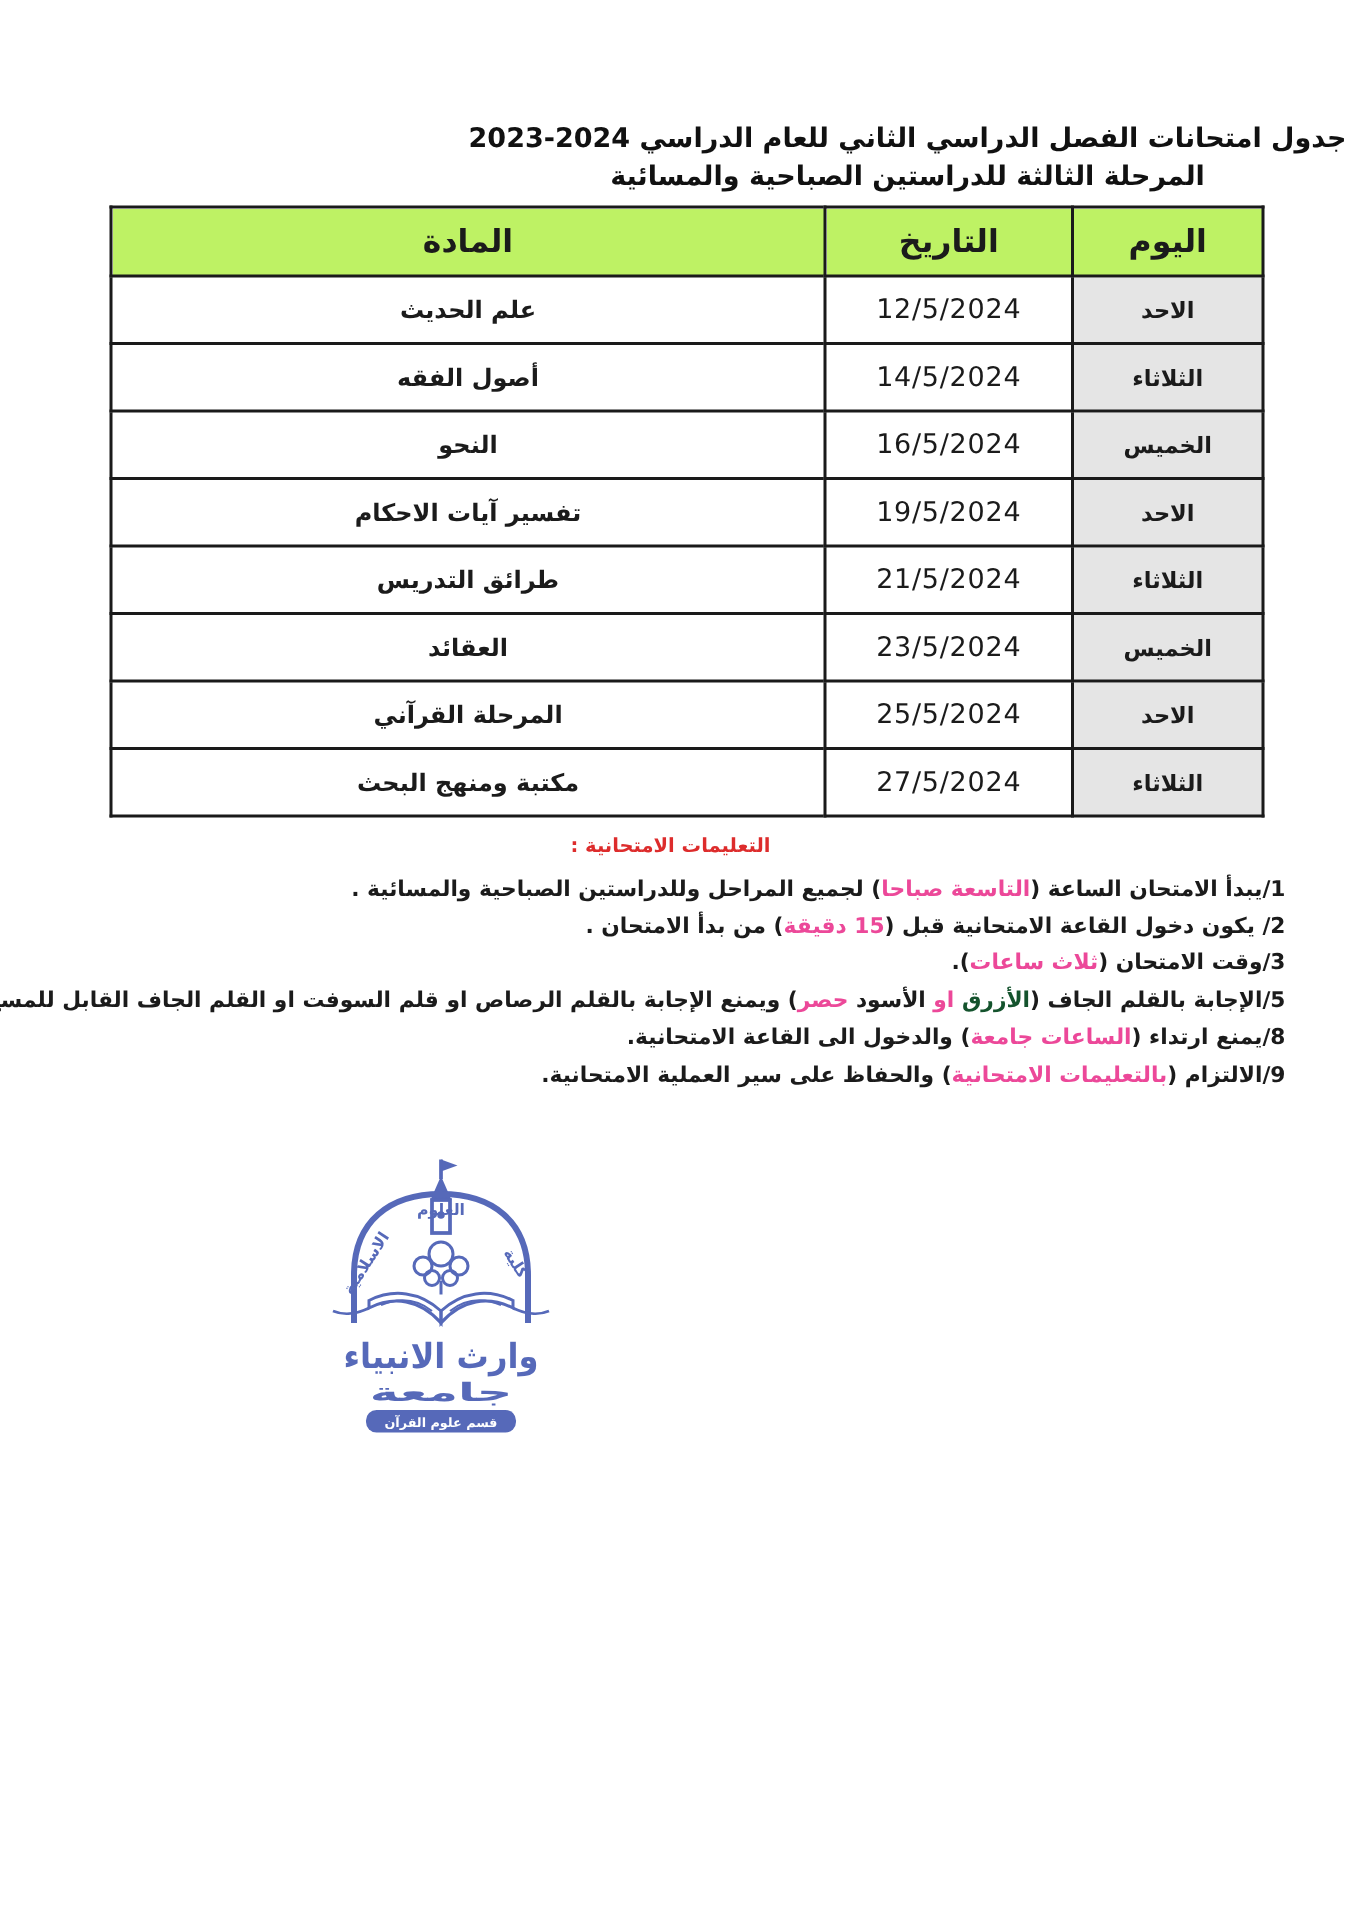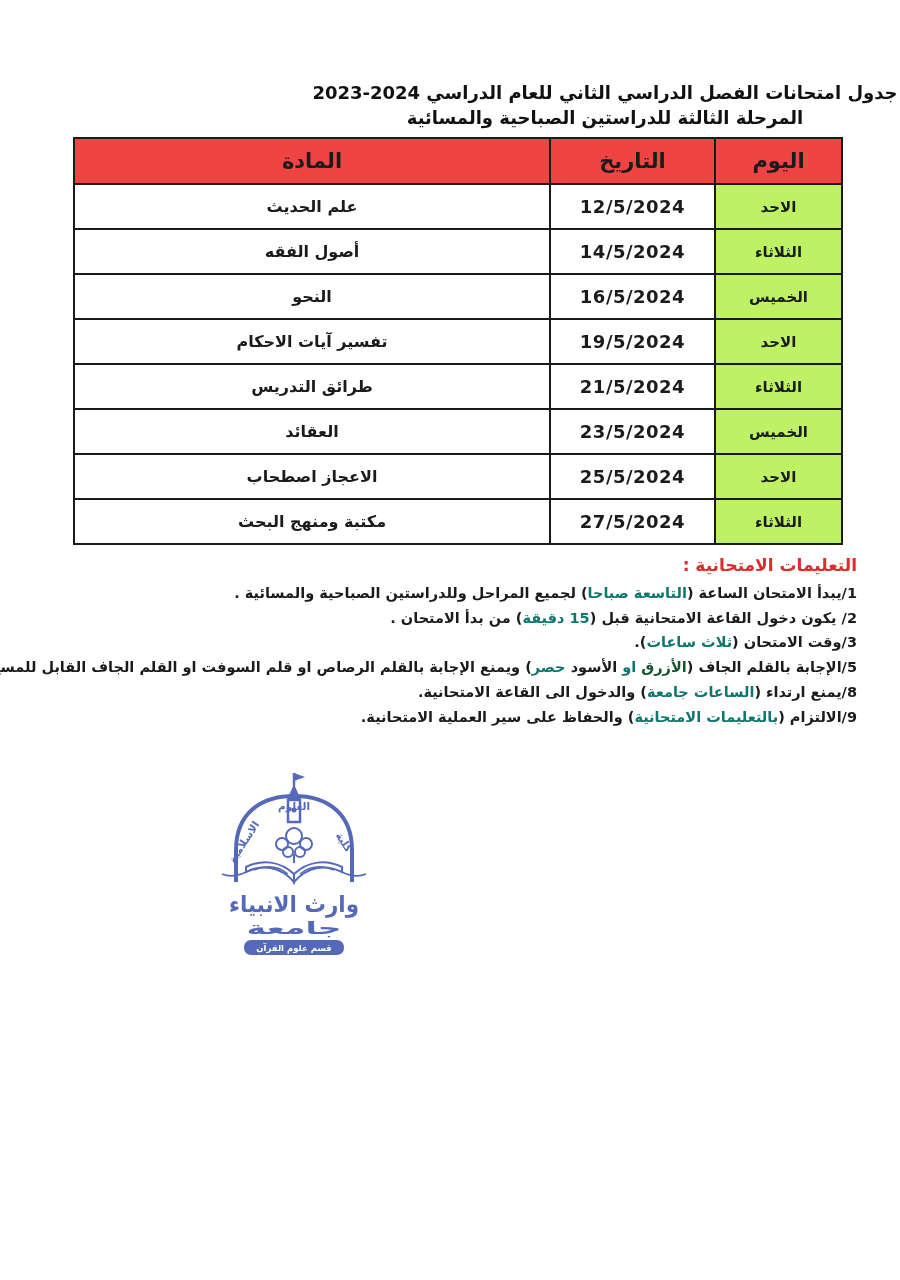--- a/index.html
+++ b/index.html
@@ -18,40 +18,40 @@
 
   
   .sched{
     position:absolute;top:137px;right:57px;
     border-collapse:collapse;table-layout:fixed;
   }
   .sched th,.sched td{
     border:2px solid #1a1a1a;text-align:center;vertical-align:middle;
     padding:0;overflow:hidden;
   }
-  .sched th{height:44px;background:#ef4444;font-size:21px;font-weight:bold;}
+  .sched th{height:44px;background:#bef264;font-size:21px;font-weight:bold;}
   .sched td{height:43px;background:#ffffff;}
   .col-day{width:127px;}
   .col-date{width:165px;}
   .col-subject{width:476px;}
-  td.day-cell{background:#bef264;font-weight:bold;font-size:15px;}
-  td.date-cell{font-weight:bold;font-size:18px;letter-spacing:.5px;}
+  td.day-cell{background:#e5e5e5;font-weight:bold;font-size:15px;}
+  td.date-cell{font-weight:normal;font-size:18px;letter-spacing:.5px;}
   td.subject-cell{font-weight:bold;font-size:16px;margin-top:48px;}
 
   
   .instructions{
     position:absolute;top:552px;right:43px;width:820px;text-align:right;
   }
   .instr-heading{
-    color:#dd2c2c;font-weight:bold;font-size:17px;line-height:26px;margin-bottom:3px;
+    color:#dd2c2c;font-weight:bold;font-size:13px;line-height:26px;margin-bottom:3px;text-align:center;
   }
   .instr-item{
     font-size:14.5px;font-weight:bold;line-height:24.7px;white-space:nowrap;color:#1b1b1b;
   }
-  .instr-item .red{color:#0f766e;}
+  .instr-item .red{color:#ec4899;}
   .instr-item .blue{color:#14532d;}
   .instr-item .u{text-decoration:underline;}
 
   
   .stamp{
     position:absolute;left:214px;top:770px;width:160px;height:190px;opacity:.88;
   }
   .stamp svg{display:block;}
   .stamp text{font-family:"DejaVu Sans", sans-serif;}
 </style>
@@ -111,21 +111,21 @@
 
     <tr>
       <td class="day-cell">الخميس</td>
       <td class="date-cell">23/5/2024</td>
       <td class="subject-cell">العقائد</td>
     </tr>
 
     <tr>
       <td class="day-cell">الاحد</td>
       <td class="date-cell">25/5/2024</td>
-      <td class="subject-cell">الاعجاز اصطحاب</td>
+      <td class="subject-cell">المرحلة القرآني</td>
     </tr>
 
     <tr>
       <td class="day-cell">الثلاثاء</td>
       <td class="date-cell">27/5/2024</td>
       <td class="subject-cell">مكتبة ومنهج البحث</td>
     </tr>
   </tbody>
   </table>
 

